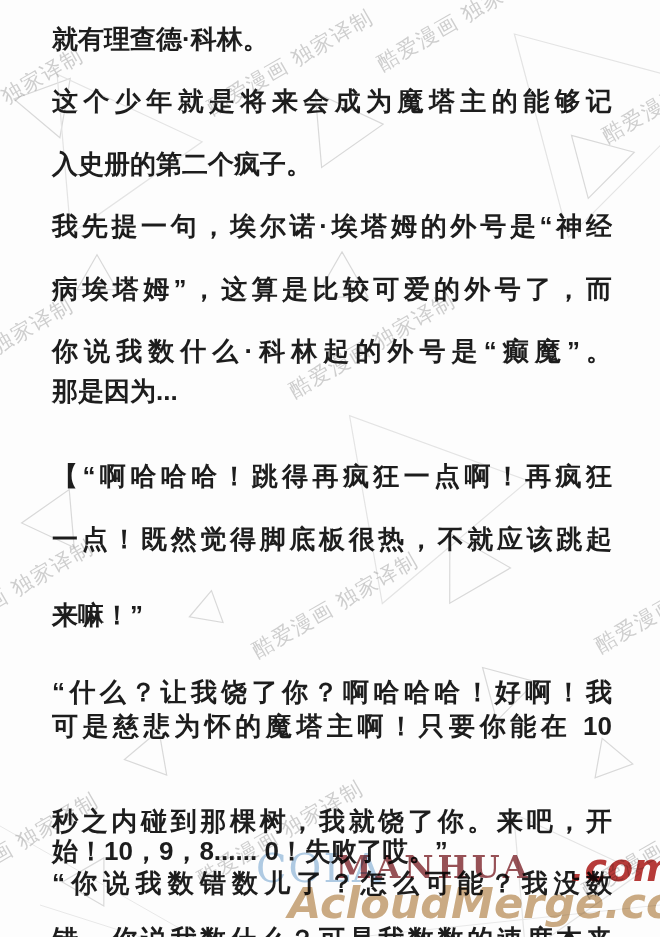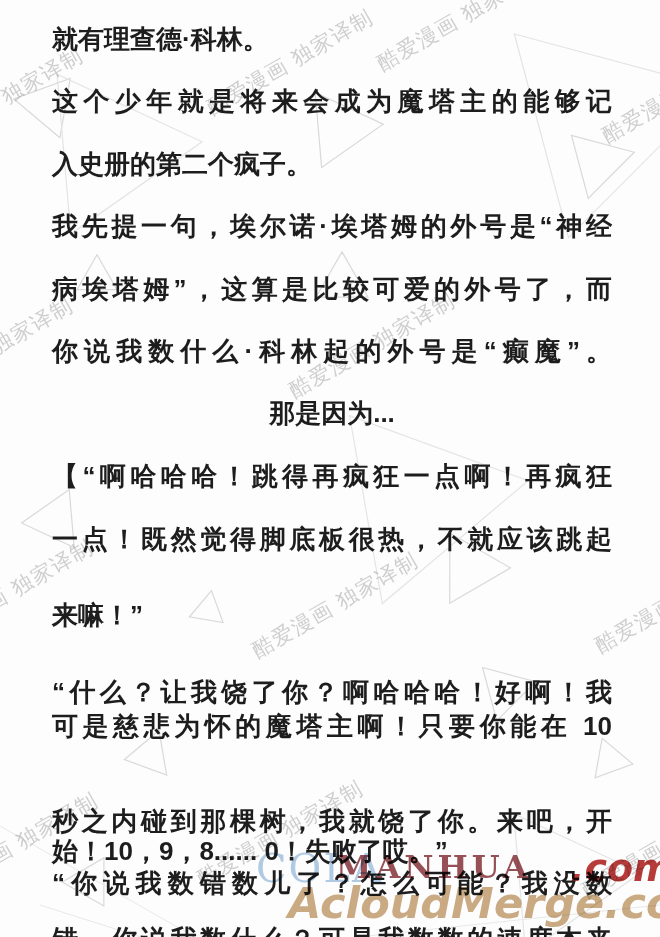--- a/index.html
+++ b/index.html
@@ -91,21 +91,21 @@
       <div class="wm-diag" style="left: 665px; top: 845px;">酷爱漫画 独家译制</div>
     </div>
 
   <div id="novel-lines">
       <div class="novel-line" style="top: 24px;">就有理查德·科林。</div>
       <div class="novel-line j" style="top: 86px;">这个少年就是将来会成为魔塔主的能够记</div>
       <div class="novel-line" style="top: 149px;">入史册的第二个疯子。</div>
       <div class="novel-line j" style="top: 211px;">我先提一句，埃尔诺·埃塔姆的外号是“神经</div>
       <div class="novel-line j" style="top: 274px;">病埃塔姆”，这算是比较可爱的外号了，而</div>
       <div class="novel-line j" style="top: 336px;">你说我数什么·科林起的外号是“癫魔”。</div>
-      <div class="novel-line" style="top: 398px; text-align: center;">那是因为...</div>
+      <div class="novel-line" style="top: 376px;">那是因为...</div>
       <div class="novel-line j" style="top: 461px;">【“啊哈哈哈！跳得再疯狂一点啊！再疯狂</div>
       <div class="novel-line j" style="top: 524px;">一点！既然觉得脚底板很热，不就应该跳起</div>
       <div class="novel-line" style="top: 600px;">来嘛！”</div>
       <div class="novel-line j" style="top: 649px; margin-top: 28px;">“什么？让我饶了你？啊哈哈哈！好啊！我</div>
       <div class="novel-line j" style="top: 711px;">可是慈悲为怀的魔塔主啊！只要你能在 10</div>
       <div class="novel-line j" style="top: 774px; margin-top: 32px;">秒之内碰到那棵树，我就饶了你。来吧，开</div>
       <div class="novel-line" style="top: 836px;">始！10，9，8...... 0！失败了哎。”</div>
       <div class="novel-line j" style="top: 868px;">“你说我数错数儿了？怎么可能？我没数</div>
       <div class="novel-line j" style="top: 924px;">错，你说我数什么？可是我数数的速度本来</div>
     </div>

